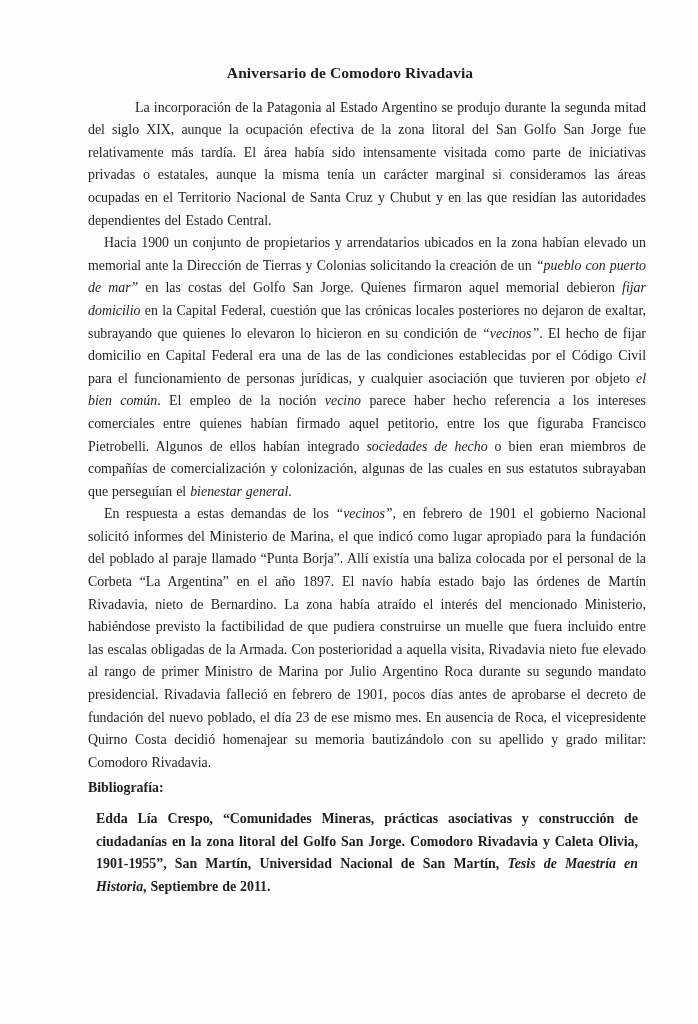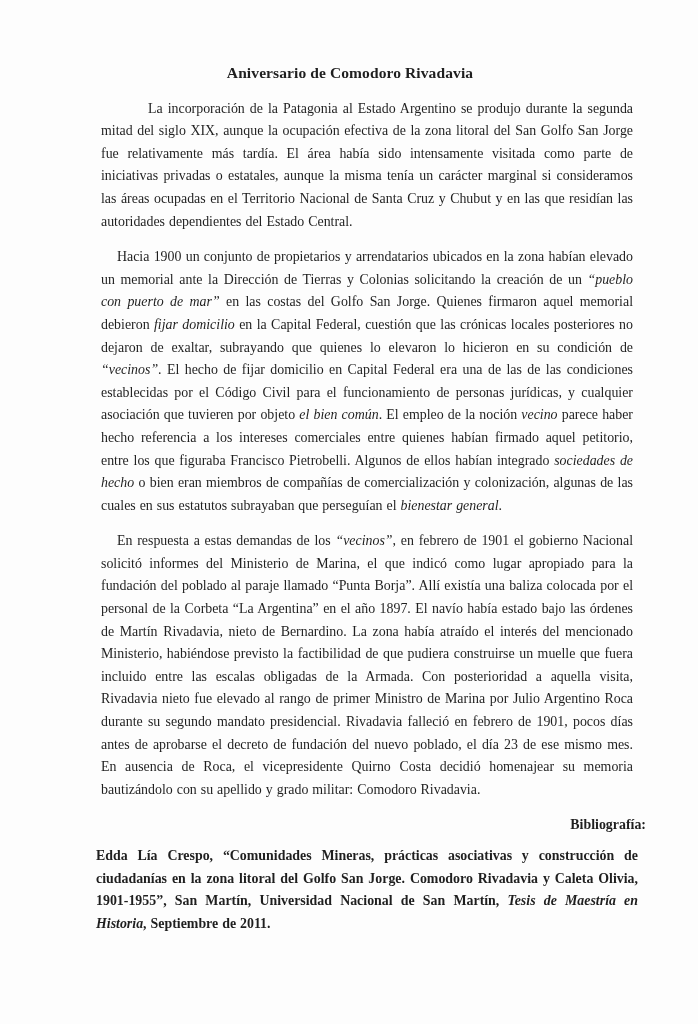--- a/index.html
+++ b/index.html
@@ -27,34 +27,34 @@
   }
   .title {
     font-size: 15.5px;
     font-weight: bold;
     text-align: center;
     margin: 0 34px 12px 0;
     line-height: 22.6px;
     letter-spacing: 0.1px;
   }
   p.para {
-    margin: 13px;
+    margin: 0;
     font-size: 13.9px;
     line-height: 22.6px;
     text-align: justify;
     word-spacing: 0.5px;
   }
   p.indent-large { text-indent: 47px; }
   p.indent-small { text-indent: 16px; }
   .biblio-heading {
     margin: 3px 0 0 0;
     font-size: 13.9px;
     line-height: 22.6px;
     font-weight: bold;
-    text-align: right;
+    text-align: left;
   }
   .biblio-entry {
     margin: 8px;
     font-size: 13.9px;
     line-height: 22.6px;
     text-align: justify;
     word-spacing: 0.5px;
   }
   .r-normal { font-style: normal; font-weight: normal; }
   .r-italic { font-style: italic; }

